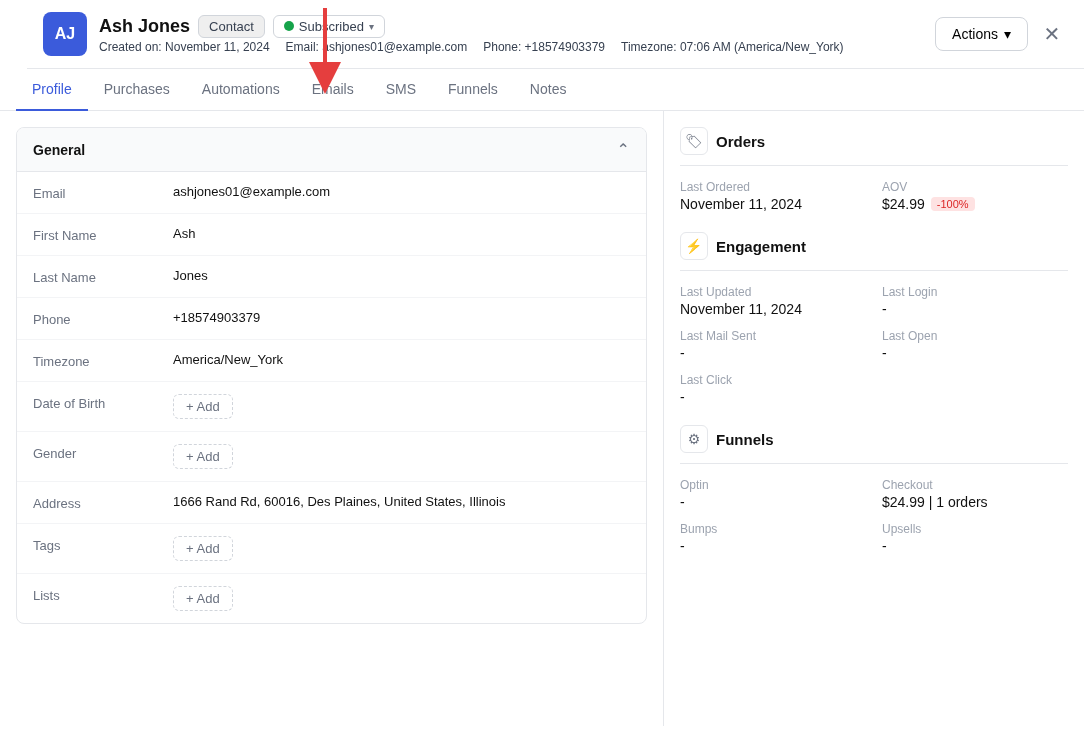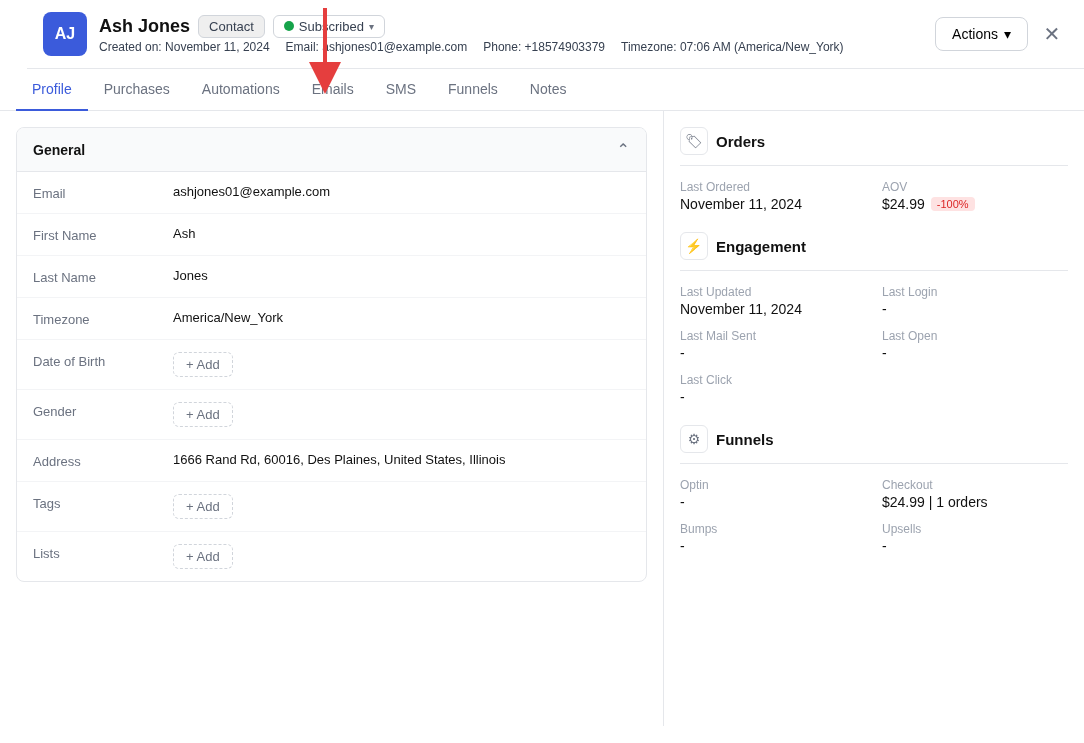--- a/index.html
+++ b/index.html
@@ -150,20 +150,24 @@
       <div class="field-row">
         <span class="field-label">First Name</span>
         <span class="field-value">Ash</span>
       </div>
 
       <div class="field-row">
         <span class="field-label">Last Name</span>
         <span class="field-value">Jones</span>
       </div>
 
+      <div class="field-row">
+        <span class="field-label">Phone</span>
+        <span class="field-value">+18574903379</span>
+      </div>
 
       <div class="field-row">
         <span class="field-label">Timezone</span>
         <span class="field-value">America/New_York</span>
       </div>
 
       <div class="field-row">
         <span class="field-label">Date of Birth</span>
         <button class="add-btn">+ Add</button>
       </div>

